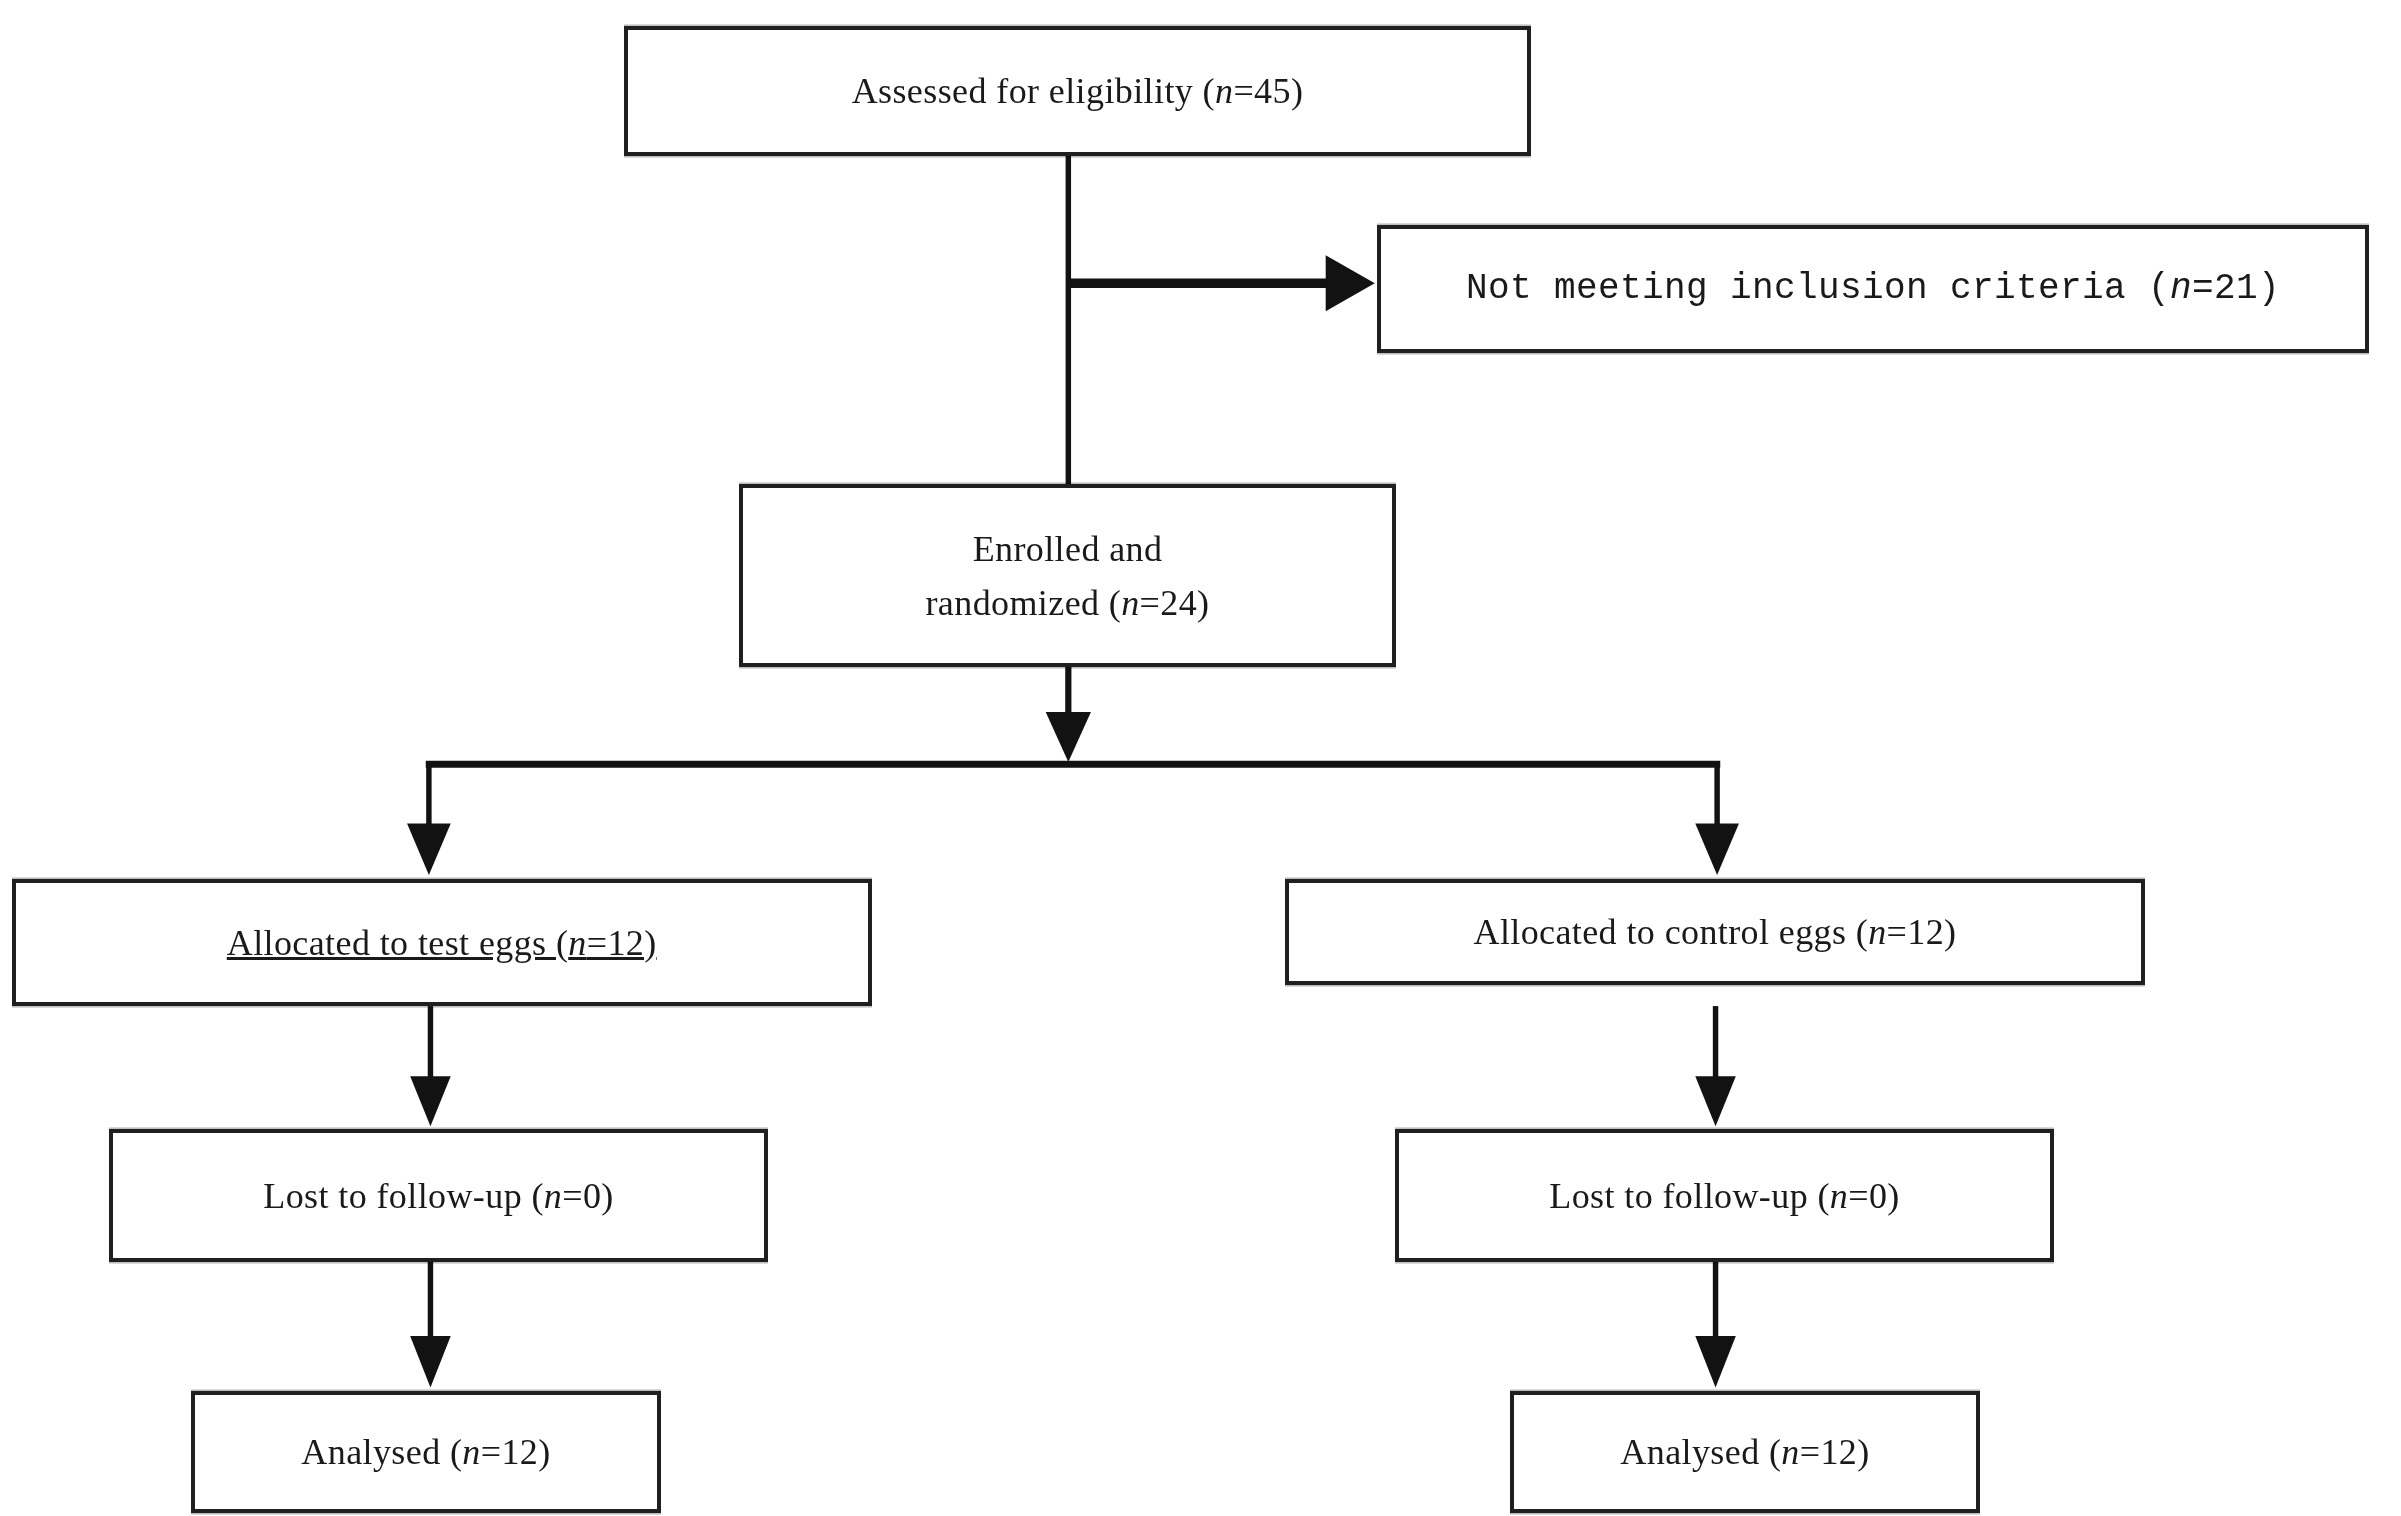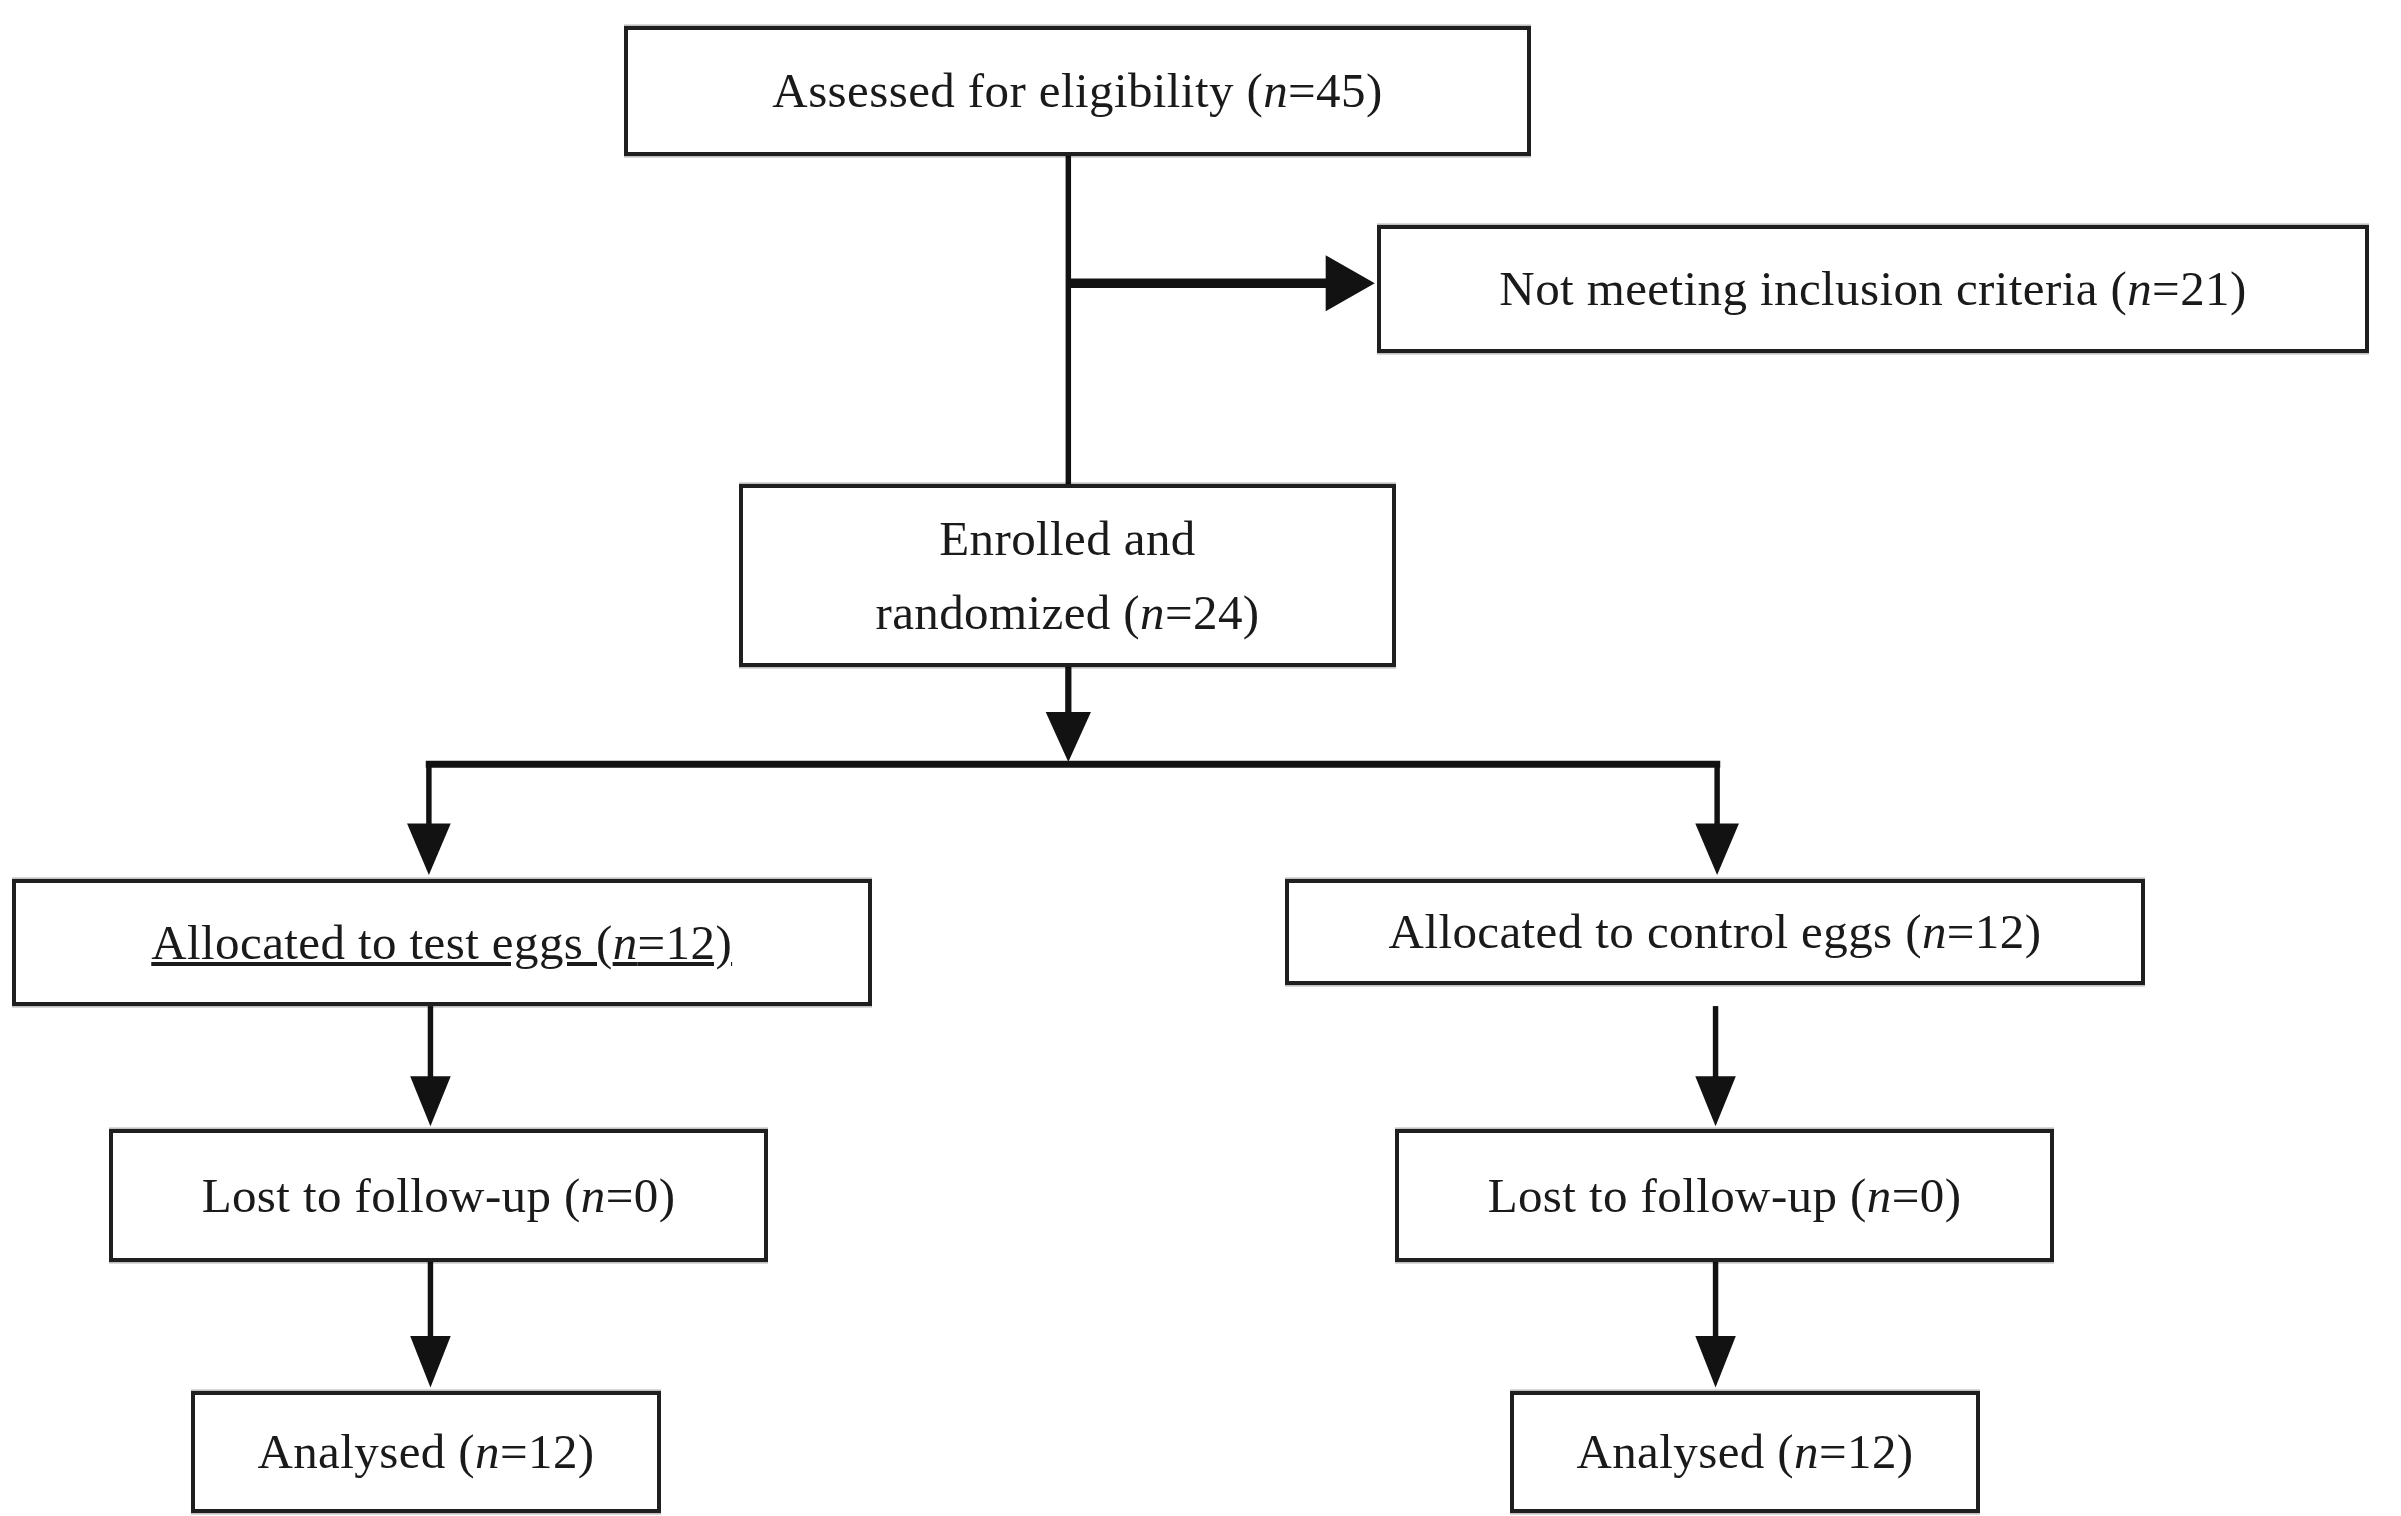--- a/index.html
+++ b/index.html
@@ -25,30 +25,30 @@
   }
   .node {
     position: absolute;
     box-sizing: border-box;
     background: #ffffff;
     border: 4.7px solid #1f1f1f;
     display: flex;
     align-items: center;
     justify-content: center;
     text-align: center;
-    font-size: 49px;
+    font-size: 36px;
     line-height: 1.5;
     letter-spacing: 0.4px;
     box-shadow: 0 1.6px 0 rgba(0,0,0,0.25), 0 -1.6px 0 rgba(0,0,0,0.25);
   }
   .node .t { display: inline-block; padding: 0 9.4px; }
   .nvar { font-style: italic; }
   
   #box-assessed       { left: 624px;  top: 26px;   width: 907px; height: 130px; }
-  #box-not-meeting    { left: 1377px; top: 225px;  width: 992px; height: 128px; }
+  #box-not-meeting    { left: 1377px; top: 225px;  width: 992px; height: 128px; font-family: Liberation Mono, monospace; }
   #box-enrolled       { left: 739px;  top: 484px;  width: 657px;  height: 183px; text-align: center; }
   #box-alloc-test     { left: 11.7px;   top: 879px; width: 860px; height: 127px; text-decoration: underline; }
   #box-alloc-control  { left: 1285px; top: 879px; width: 860px; height: 106px; }
   #box-lost-left      { left: 109px;  top: 1129px; width: 659px;  height: 133px; }
   #box-lost-right     { left: 1395px; top: 1129px; width: 659px;  height: 133px; }
   #box-analysed-left  { left: 191px;  top: 1391px; width: 470px;  height: 122px; }
   #box-analysed-right { left: 1510px; top: 1391px; width: 470px;  height: 122px; }
   line, polygon { shape-rendering: geometricPrecision; }
 </style>
 </head>

